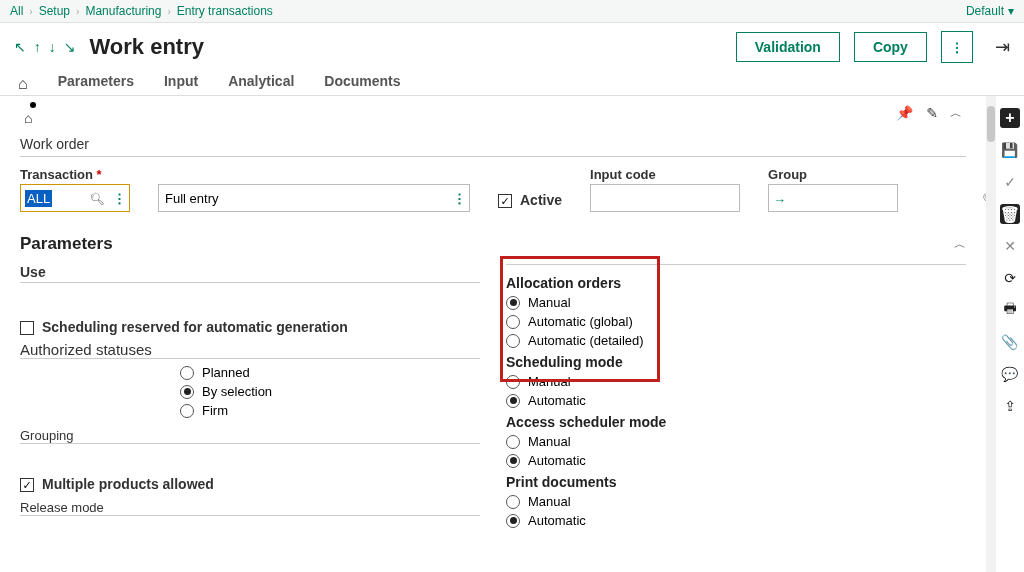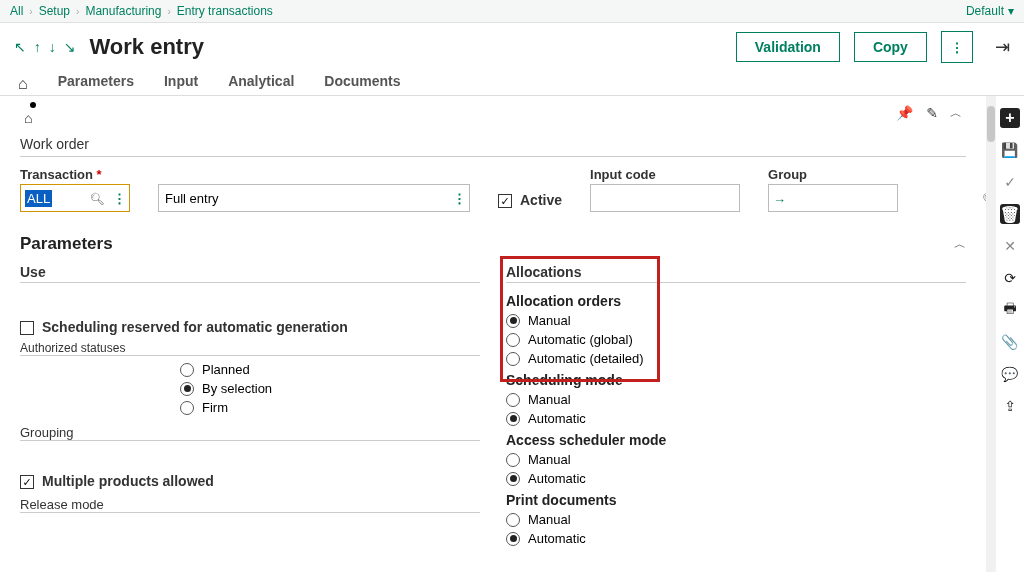--- a/index.html
+++ b/index.html
@@ -216,21 +216,21 @@
         <div class="sub-header">Use</div>
         <div class="sub-divider"></div>
 
         <div style="height:26px;"></div>
 
         <div class="checkbox-row">
           <span class="checkbox"></span>
           <span style="font-weight:600;font-size:14px;">Scheduling reserved for automatic generation</span>
         </div>
 
-        <div style="font-size:12px;color:#333;margin-top:6px;">Authorized statuses</div>
+        <div style="font-size:15px;color:#333;margin-top:6px;">Authorized statuses</div>
         <div class="sub-divider" style="margin-bottom:6px;"></div>
 
         <div class="radio-list indent-radio">
           <div class="radio-opt">
               <span class="radio"></span>
               <span class="radio-label">Planned</span>
             </div>
           <div class="radio-opt">
               <span class="radio selected"></span>
               <span class="radio-label">By selection</span>
@@ -251,21 +251,20 @@
           <span style="font-weight:600;font-size:14px;">Multiple products allowed</span>
         </div>
 
         <div style="font-size:13px;color:#333;margin-top:8px;">Release mode</div>
         <div class="sub-divider"></div>
       </div>
 
       <div class="col col-right">
         <div class="highlight-box"></div>
 
-        <div class="sub-header">Allocations</div>
         <div class="sub-divider"></div>
 
         <div class="group-title">Allocation orders</div>
         <div class="radio-list">
           <div class="radio-opt">
               <span class="radio selected"></span>
               <span class="radio-label">Manual</span>
             </div>
           <div class="radio-opt">
               <span class="radio"></span>

